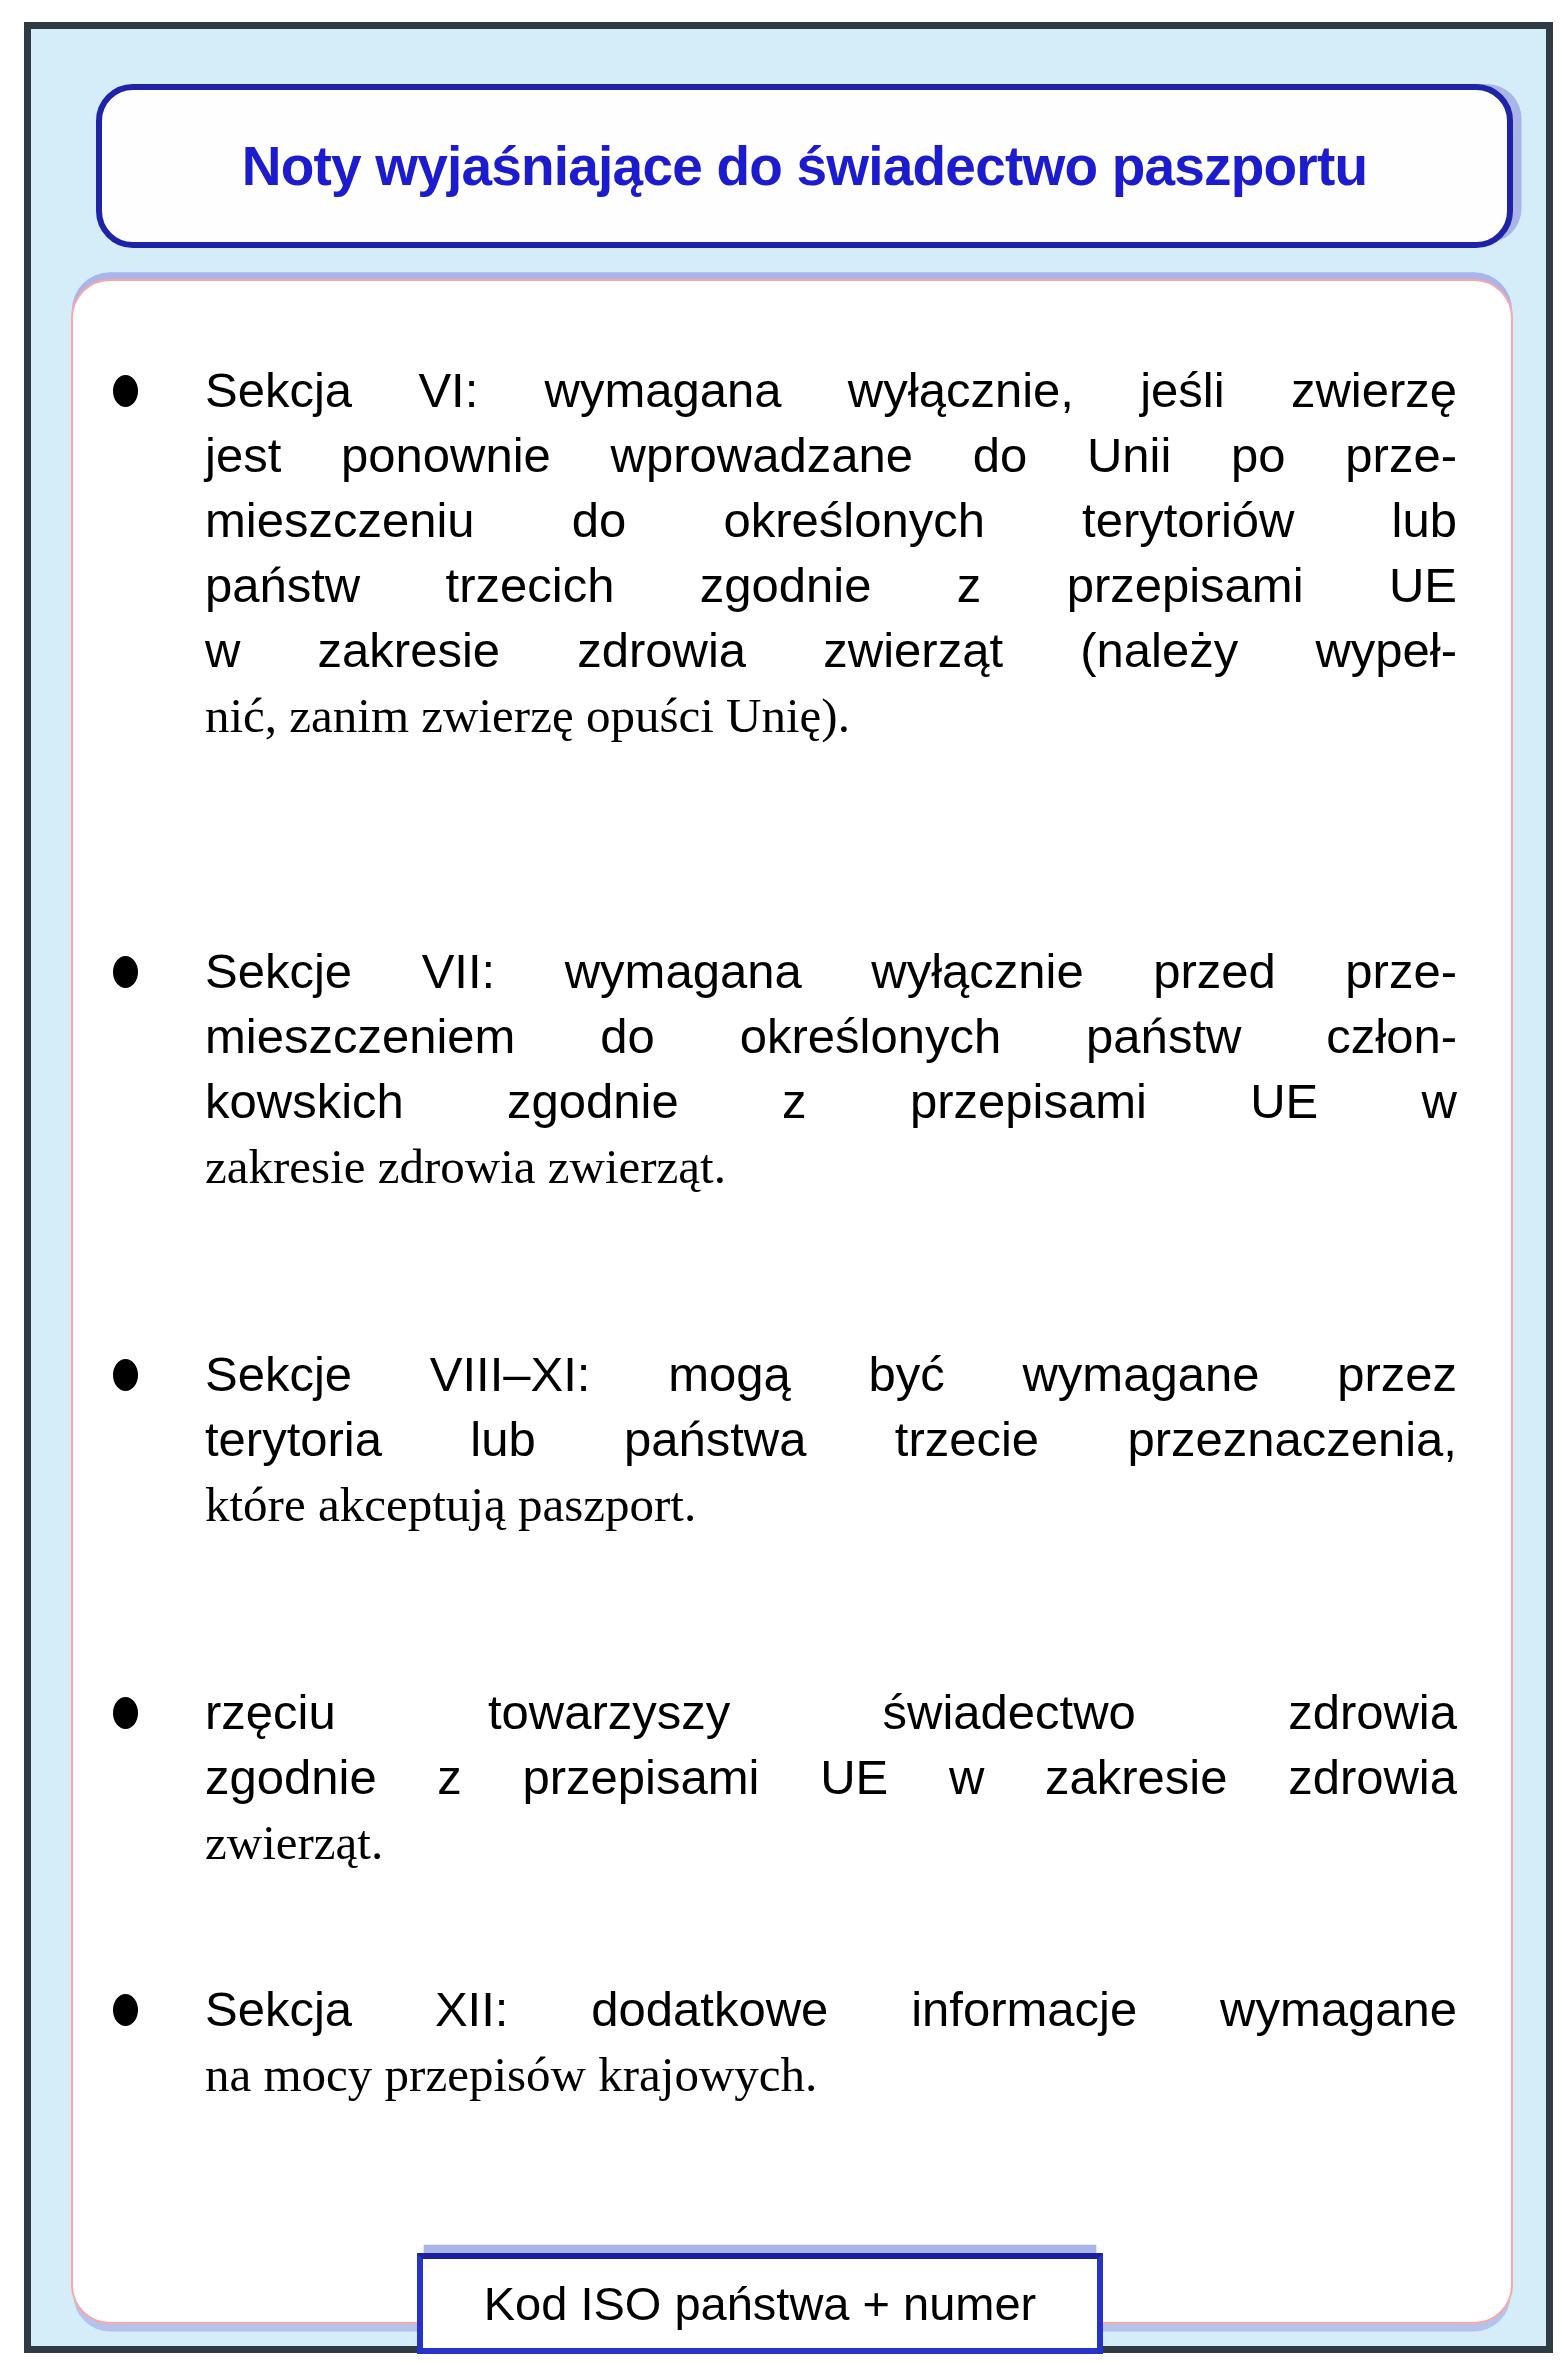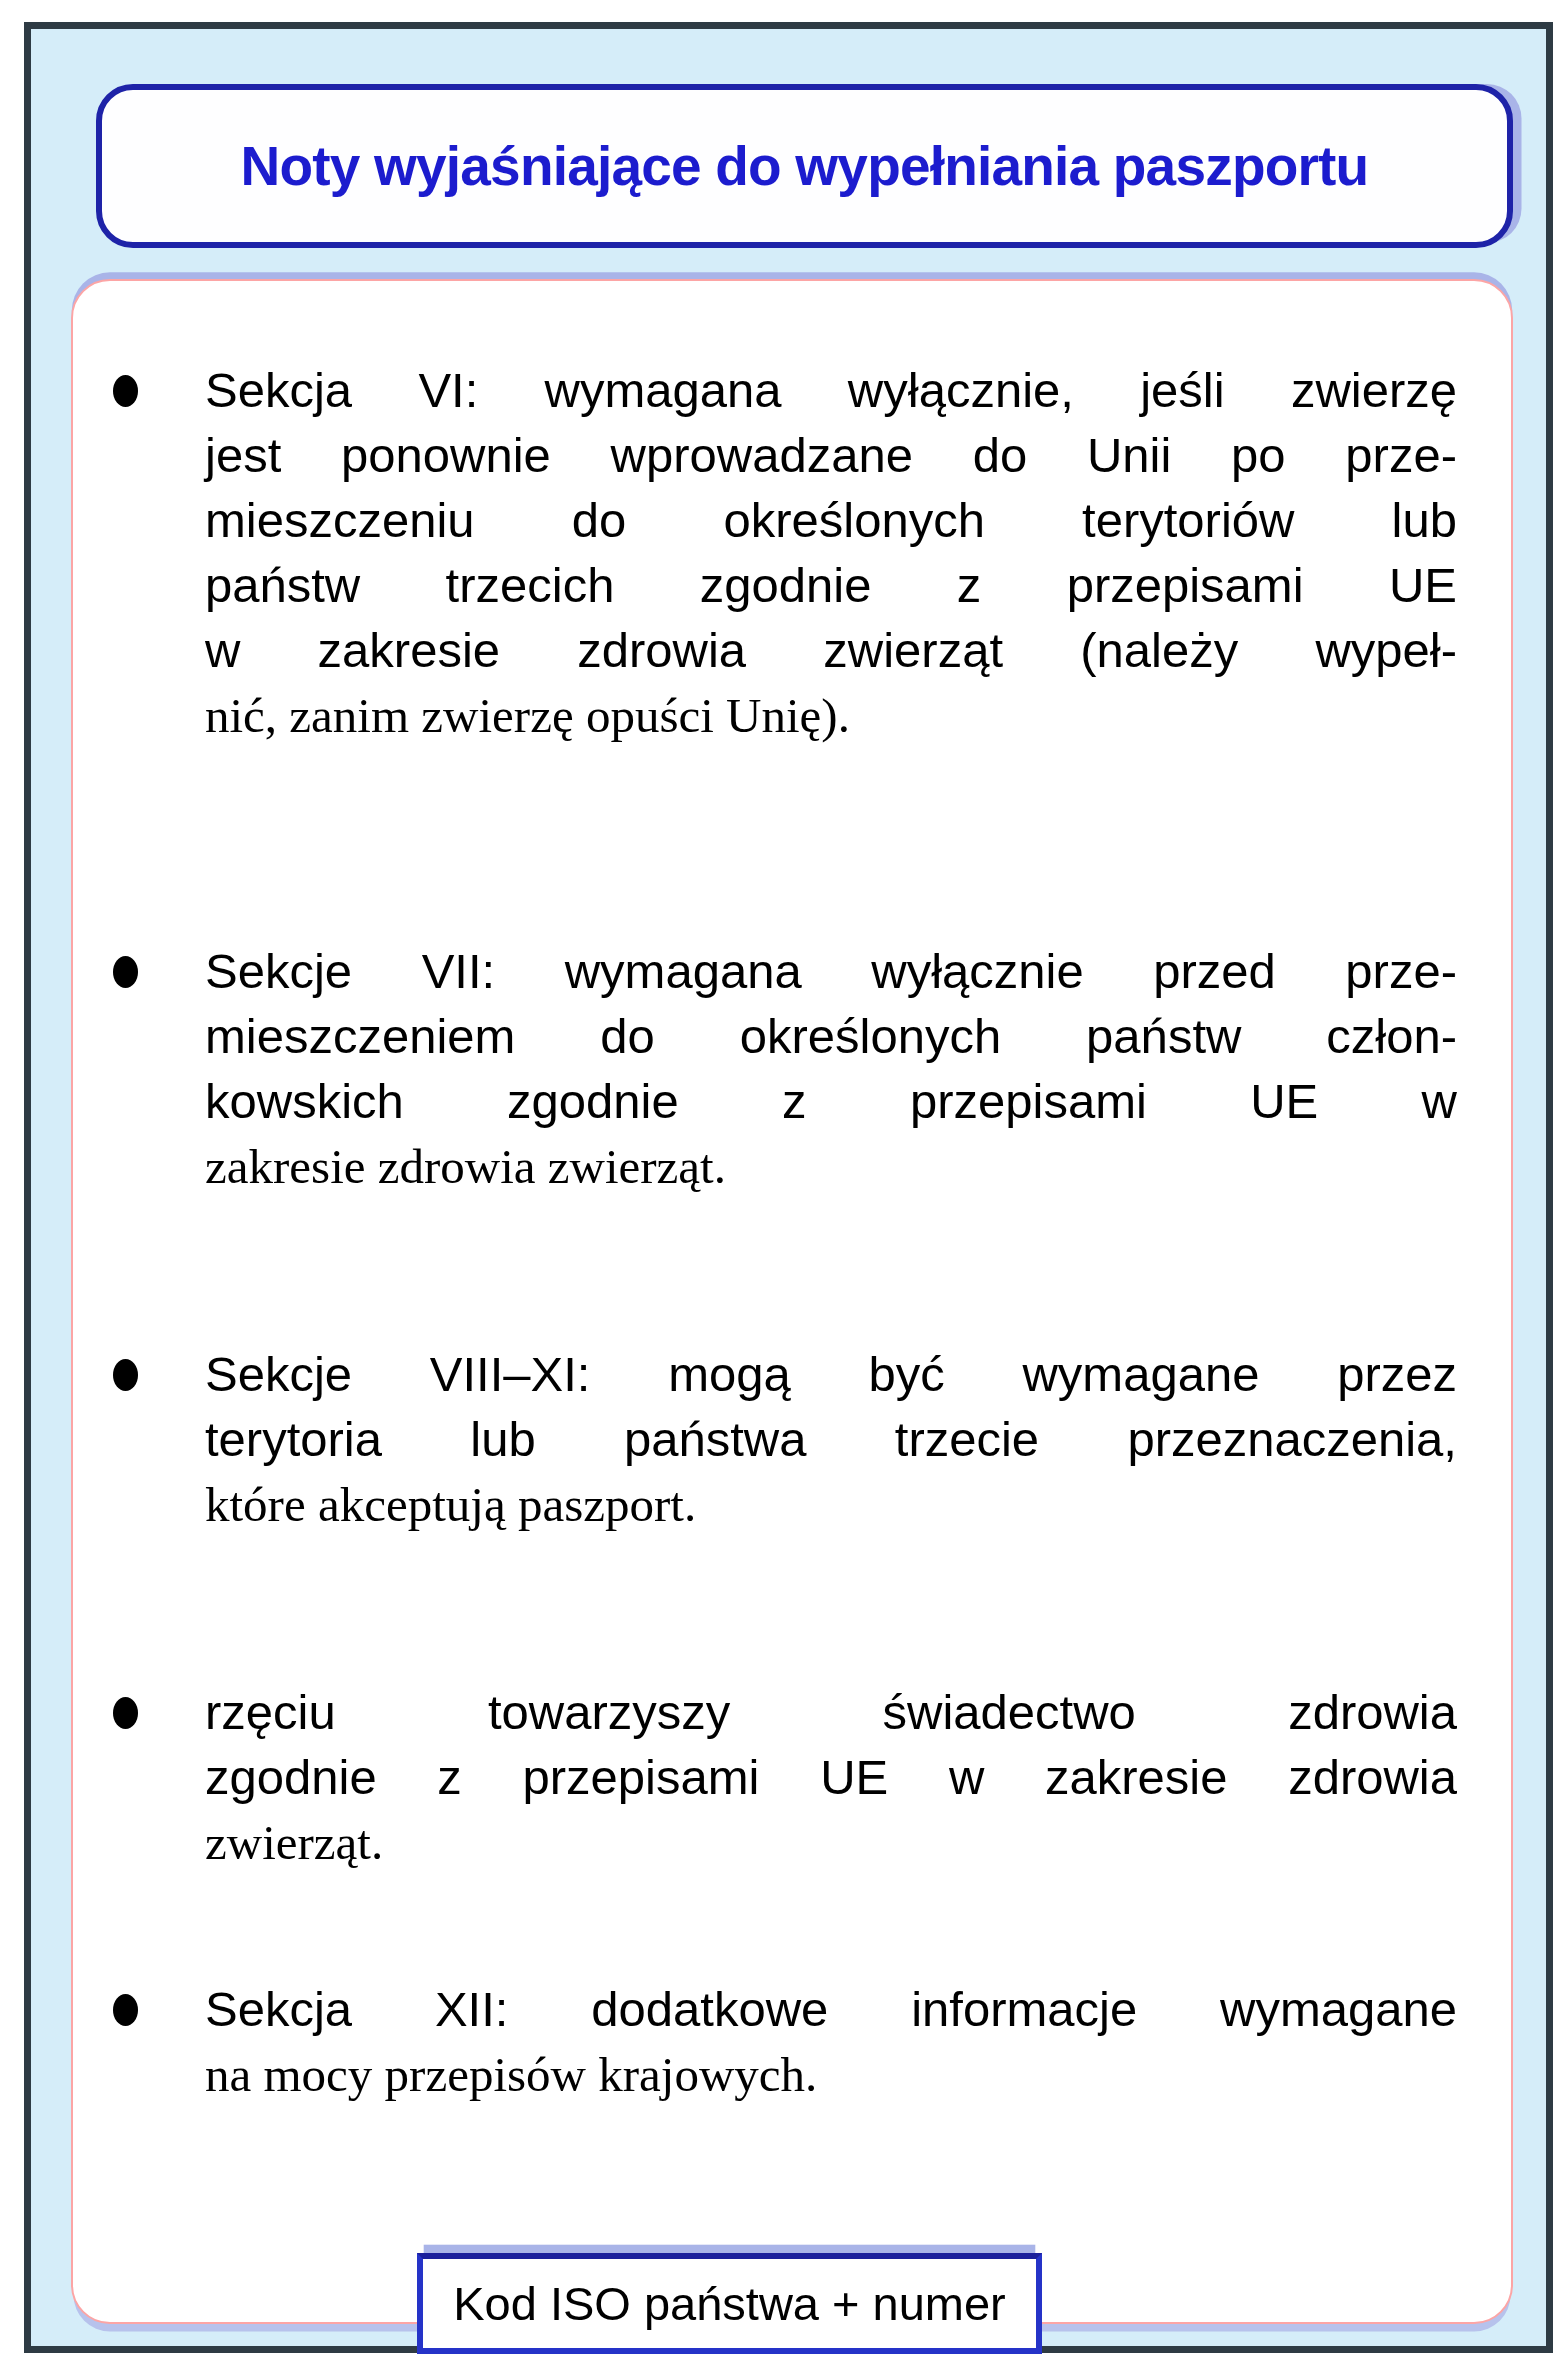--- a/index.html
+++ b/index.html
@@ -77,38 +77,38 @@
     font-size: 49px;
     line-height: 65px;
   }
   .line { text-align: justify; text-align-last: justify; }
   .line.last { text-align-last: left; font-family: Liberation Serif, serif; }
 
   
   .footer-box {
     position: absolute;
     left: 417px; top: 2253px;
-    width: 625px; height: 101px;
+    width: 686px; height: 101px;
     box-sizing: border-box;
     background: #ffffff;
     border: 6.7px solid #2533c8;
     border-top-color: #1b209c;
     box-shadow: 0 -15px 0 -6.7px #a9b4e8;
     display: flex; align-items: center; justify-content: center; text-align: center;
   }
   .footer-text { font-size: 47px; color: #000000; white-space: nowrap; }
 </style>
 </head>
 <body>
 
 <div class="page">
   <div class="frame"></div>
 
   <div class="title-box">
-    <span class="title-text">Noty wyjaśniające do wypełniania paszportu</span>
+    <span class="title-text">Noty wyjaśniające do świadectwo paszportu</span>
   </div>
 
   <div class="notes-box">
     <div class="bullets" id="bullets-container">
   <div class="bullet-item">
     <span class="dot"></span>
     <div class="bullet-text">
             <div class="line">Sekcja VI: wymagana wyłącznie, jeśli zwierzę</div>
             <div class="line">jest ponownie wprowadzane do Unii po prze-</div>
             <div class="line">mieszczeniu do określonych terytoriów lub</div>

